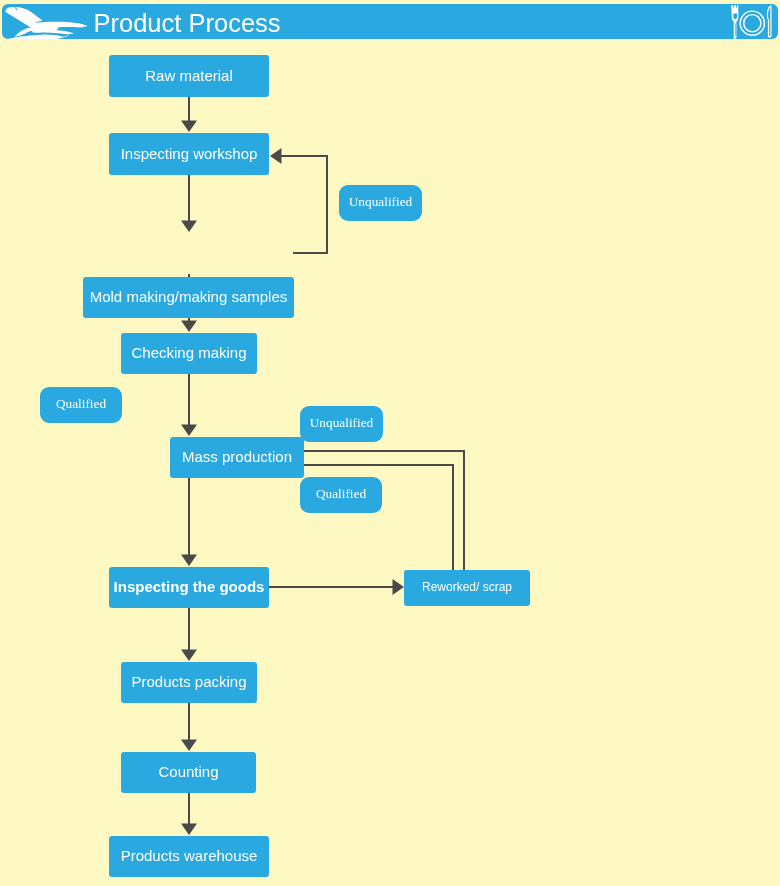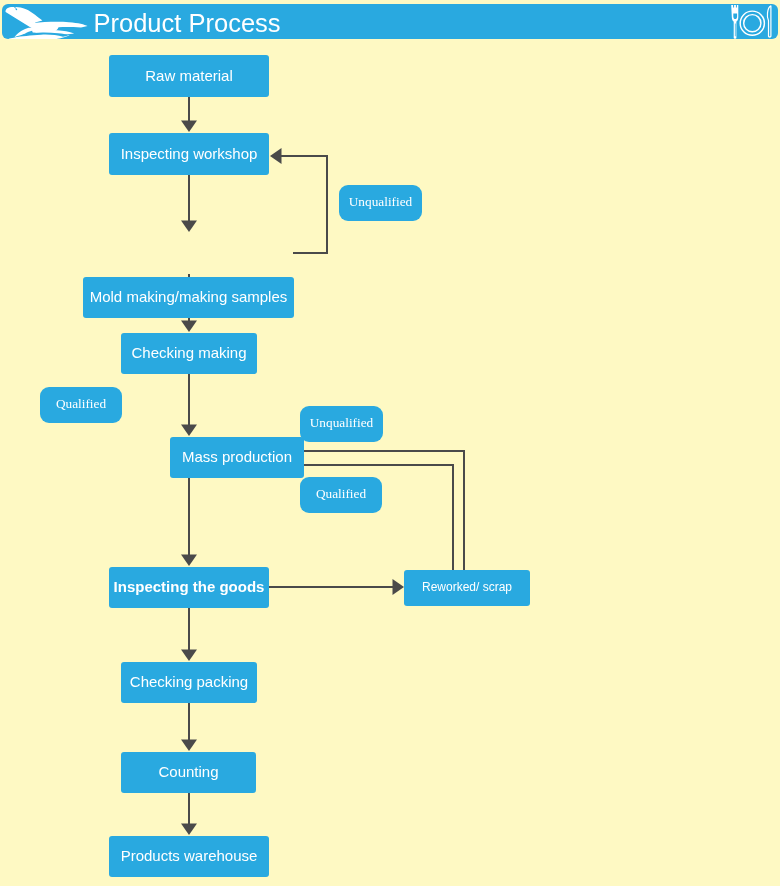--- a/index.html
+++ b/index.html
@@ -111,21 +111,21 @@
       </g>
     </svg>
   <div id="nodes-layer">
       <div class="node" style="left: 109px; top: 55px; width: 160px; height: 42px;">Raw material</div>
       <div class="node" style="left: 109px; top: 133px; width: 160px; height: 42px;">Inspecting workshop</div>
       <div class="node" style="left: 83px; top: 233px; width: 211px; height: 41px; margin-top: 44px;">Mold making/making samples</div>
       <div class="node" style="left: 121px; top: 333px; width: 136px; height: 41px;">Checking making</div>
       <div class="node" style="left: 122px; top: 437px; width: 134px; height: 41px; margin-left: 48px;">Mass production</div>
       <div class="node" style="left: 109px; top: 567px; width: 160px; height: 41px; font-weight: bold;">Inspecting the goods</div>
       <div class="node" style="left: 404px; top: 570px; width: 126px; height: 36px; font-size: 12px;">Reworked/ scrap</div>
-      <div class="node" style="left: 121px; top: 662px; width: 136px; height: 41px;">Checking packing</div>
+      <div class="node" style="left: 121px; top: 662px; width: 136px; height: 41px;">Products packing</div>
       <div class="node" style="left: 121px; top: 752px; width: 135px; height: 41px;">Counting</div>
       <div class="node" style="left: 109px; top: 836px; width: 160px; height: 41px;">Products warehouse</div>
       <div class="badge" style="left: 339px; top: 185px; width: 83px; height: 36px;">Unqualified</div>
       <div class="badge" style="left: 40px; top: 387px; width: 82px; height: 36px;">Qualified</div>
       <div class="badge" style="left: 300px; top: 406px; width: 83px; height: 36px;">Unqualified</div>
       <div class="badge" style="left: 300px; top: 477px; width: 82px; height: 36px;">Qualified</div>
     </div>
 
 </div>
 

